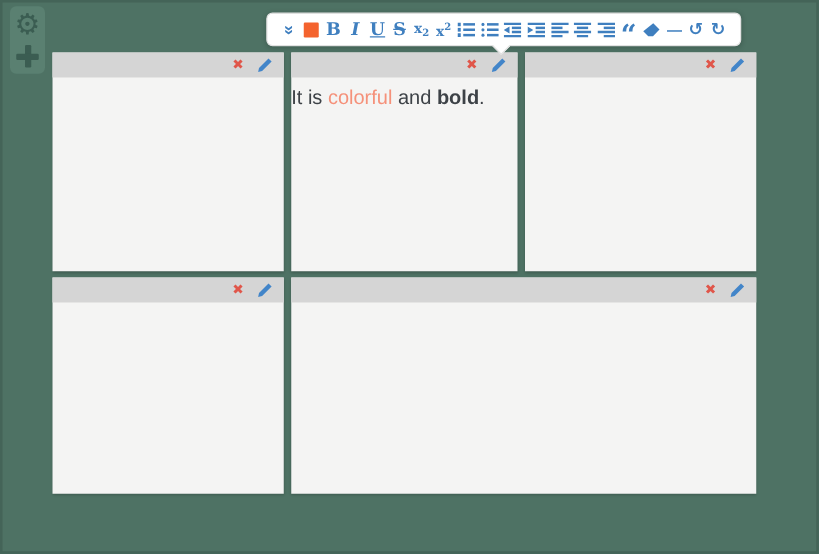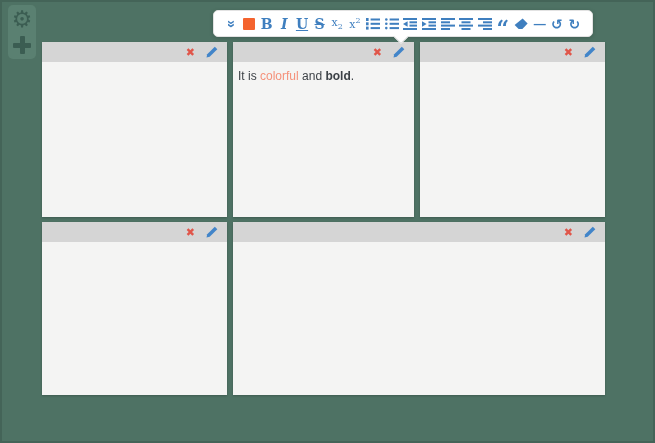--- a/index.html
+++ b/index.html
@@ -34,21 +34,21 @@
   .p3 { left:420px; top:42px;  width:185px; height:175px; }
   .p4 { left:42px;  top:222px; width:185px; height:173px; }
   .p5 { left:233px; top:222px; width:372px; height:173px; }
   .panel-header {
     height:20px; background:#d5d5d5;
     display:flex; align-items:center; justify-content:flex-end; gap:11px;
     padding:0 9px;
   }
   .del-x { color:#e0564a; font-size:11px; font-weight:bold; line-height:1; cursor:pointer; }
   .pencil-btn { display:flex; align-items:center; cursor:pointer; }
-  .panel-body { padding:6px 5px; font-size:12px; color:#3d4247; line-height:1.4; }
+  .panel-body { padding:6px 0; font-size:16px; color:#3d4247; line-height:1.4; }
 
   
   .toolbar {
     position:absolute; left:213px; top:10px; width:380px; height:27px;
     background:#fff; border:1px solid #e2e2e2; border-radius:5px;
     box-shadow:0 1px 4px rgba(0,0,0,.18);
     display:flex; align-items:center; justify-content:space-between;
     padding:0 11px; z-index:5;
   }
   .caret {
@@ -59,21 +59,21 @@
   .tb-btn {
     min-width:13px; height:25px; display:flex; align-items:center; justify-content:center;
     color:#3f7fbf; cursor:pointer; font-size:13px;
   }
   .serif-glyph { font-family:"DejaVu Serif","Liberation Serif",serif; font-weight:bold; font-size:14px; }
   .italic-glyph { font-style:italic; font-weight:bold; }
   .underline-glyph { text-decoration:underline; }
   .strike-glyph { text-decoration:line-through; }
   .rot90 { display:inline-block; transform:rotate(90deg); font-weight:bold; font-size:14px; }
   .swatch { width:12px; height:12px; background:#f4632e; border-radius:1px; }
-  .script-glyph { font-size:11px; font-weight:normal; font-family:"DejaVu Serif","Liberation Serif",serif; }
+  .script-glyph { font-size:11px; font-weight:bold; font-family:"DejaVu Serif","Liberation Serif",serif; }
   .script-glyph sub, .script-glyph sup { font-size:8px; }
   .quote-glyph { font-family:"DejaVu Serif","Liberation Serif",serif; font-weight:bold; font-size:22px; line-height:0.2; margin-top:10px; }
   .hr-glyph { font-weight:bold; font-size:12px; letter-spacing:-1px; }
   .arrow-glyph { font-weight:bold; font-size:14px; }
   .tb-svg { display:block; }
 </style>
 </head>
 <body>
 
 <div class="side-tools">

